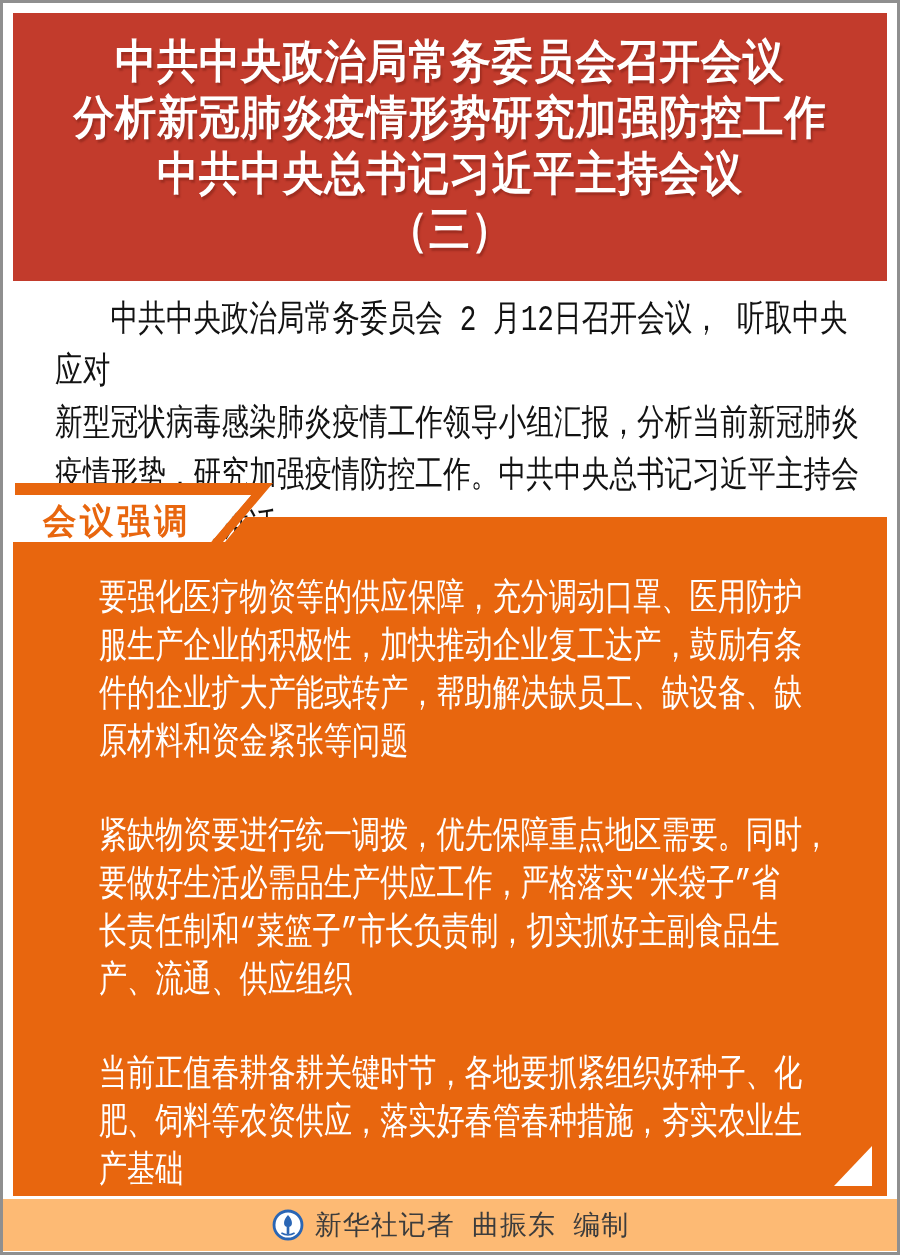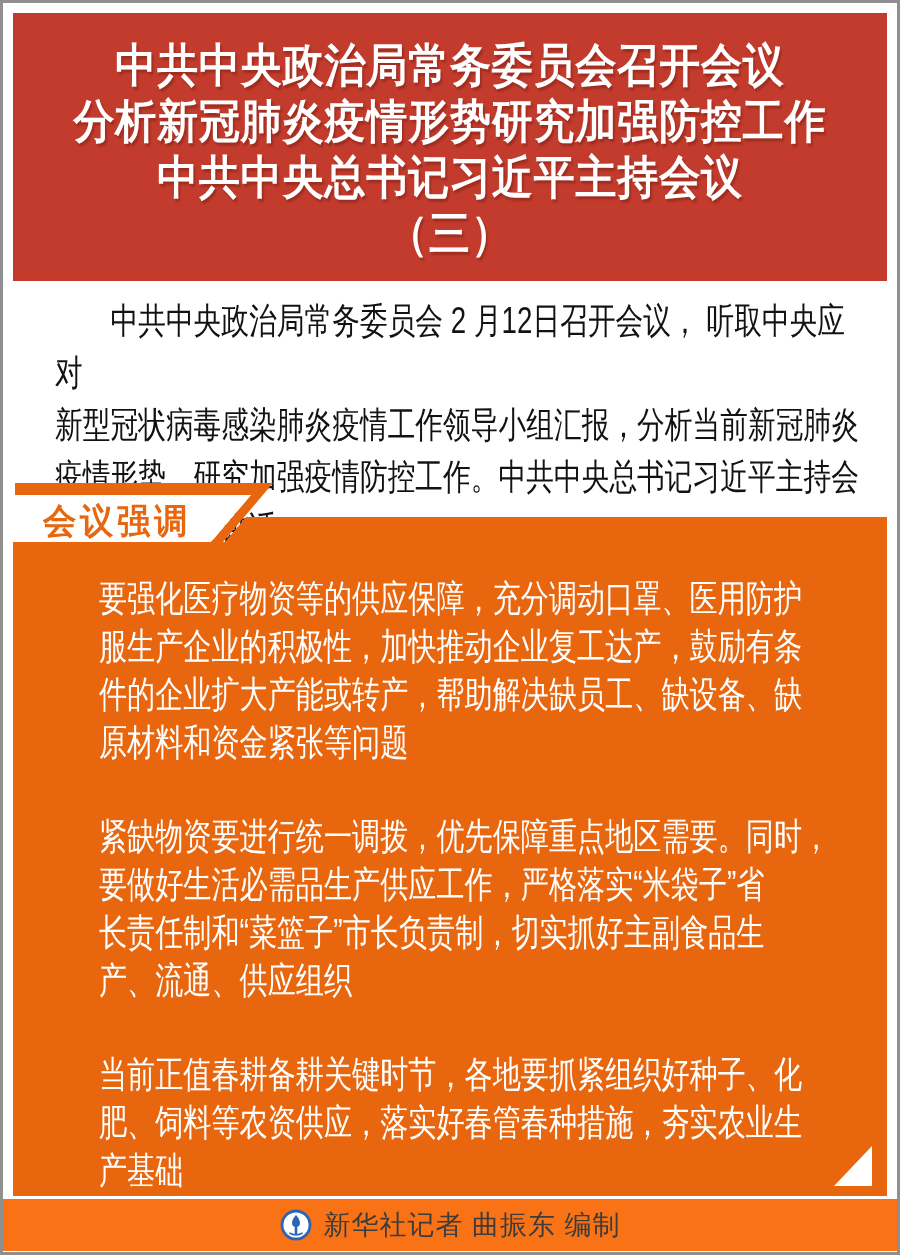--- a/index.html
+++ b/index.html
@@ -11,21 +11,21 @@
     --logo-blue:#2a66b5;
   }
   html,body{margin:0;padding:0;background:#dcdcdc;}
   .frame{
     position:relative;
     width:900px;height:1255px;
     background:#fff;
     border:3px solid var(--border-grey);
     box-sizing:border-box;
     overflow:hidden;
-    font-family:Liberation Sans, sans-serif;
+    font-family:Liberation Mono, monospace;
   }
   
   .header{
     position:absolute;left:10px;top:10px;width:874px;height:268px;
     background:var(--red);
   }
   .header .title{
     position:absolute;left:0;top:24px;width:100%;
     color:#fff;font-weight:bold;font-size:46px;line-height:56px;
     text-align:center;white-space:pre-line;
@@ -66,21 +66,21 @@
   }
   .corner-triangle{
     position:absolute;right:15px;bottom:10px;width:38px;height:40px;
     background:#fff;
     clip-path:polygon(100% 0,100% 100%,0 100%);
   }
   
   .footer{
     position:absolute;left:0;top:1196px;width:894px;height:52px;
     display:flex;align-items:center;justify-content:center;gap:10px;
-    background:#f97316;
+    background:#fdba74;
   }
   .footer .logo{width:34px;height:34px;flex:0 0 auto;}
   .footer .credit{
     font-size:27px;color:var(--credit-grey);
     letter-spacing:1px;
   }
 </style>
 </head>
 <body>
 

